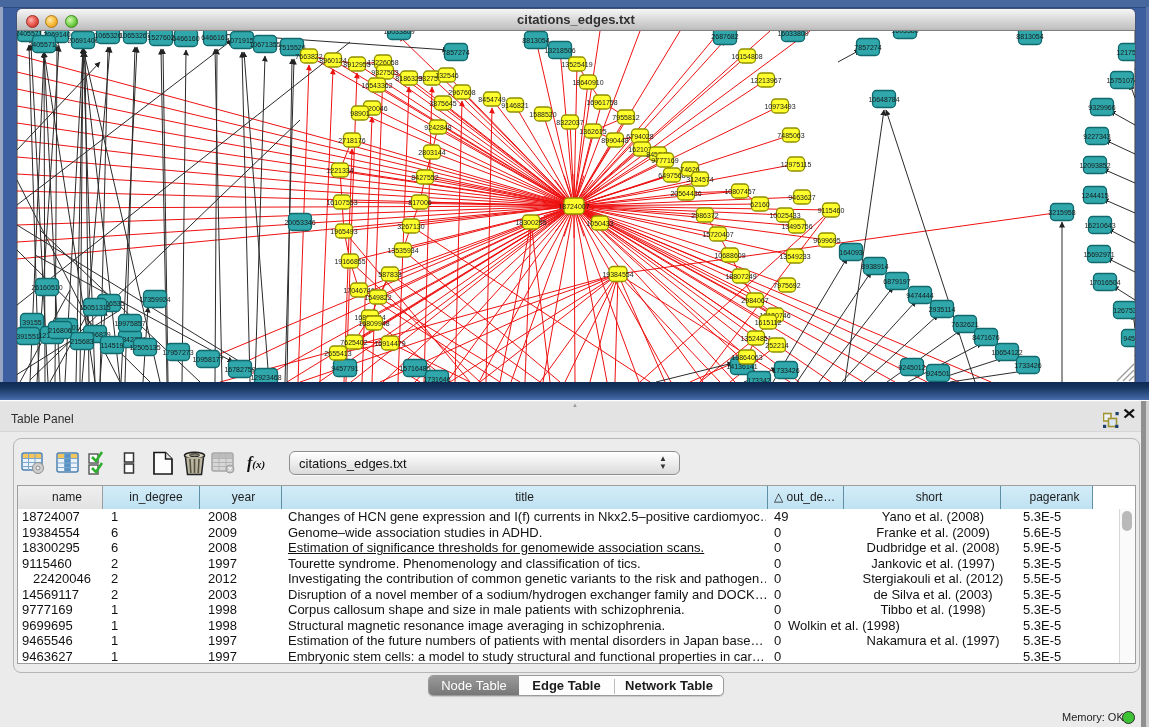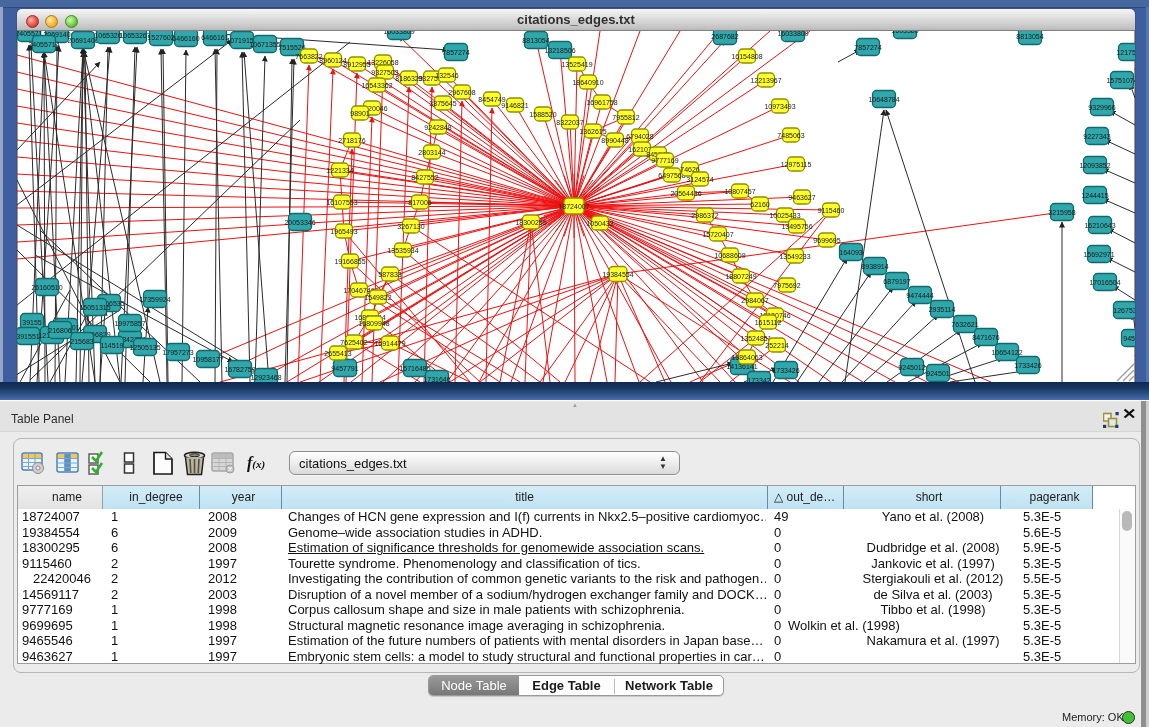--- a/index.html
+++ b/index.html
@@ -793,20 +793,21 @@
             <div class="c" style="left:756px;width:66px;">49</div>
             <div class="c" style="left:770px;width:290px;text-align:center;">Yano et al. (2008)</div>
             <div class="c" style="left:1005px;width:70px;">5.3E-5</div>
           </div>
           <div class="r" style="top:15.5px">
             <div class="c" style="left:4px;width:80px;">19384554</div>
             <div class="c" style="left:93px;width:85px;">6</div>
             <div class="c" style="left:190px;width:72px;">2009</div>
             <div class="c" style="left:270px;width:478px;">Genome–wide association studies in ADHD.</div>
             <div class="c" style="left:756px;width:66px;">0</div>
+            <div class="c" style="left:770px;width:290px;text-align:center;">Franke et al. (2009)</div>
             <div class="c" style="left:1005px;width:70px;">5.6E-5</div>
           </div>
           <div class="r" style="top:31.0px">
             <div class="c" style="left:4px;width:80px;">18300295</div>
             <div class="c" style="left:93px;width:85px;">6</div>
             <div class="c" style="left:190px;width:72px;">2008</div>
             <div class="c" style="left:270px;width:478px;text-decoration:underline;">Estimation of significance thresholds for genomewide association scans.</div>
             <div class="c" style="left:756px;width:66px;">0</div>
             <div class="c" style="left:770px;width:290px;text-align:center;">Dudbridge et al. (2008)</div>
             <div class="c" style="left:1005px;width:70px;">5.9E-5</div>

